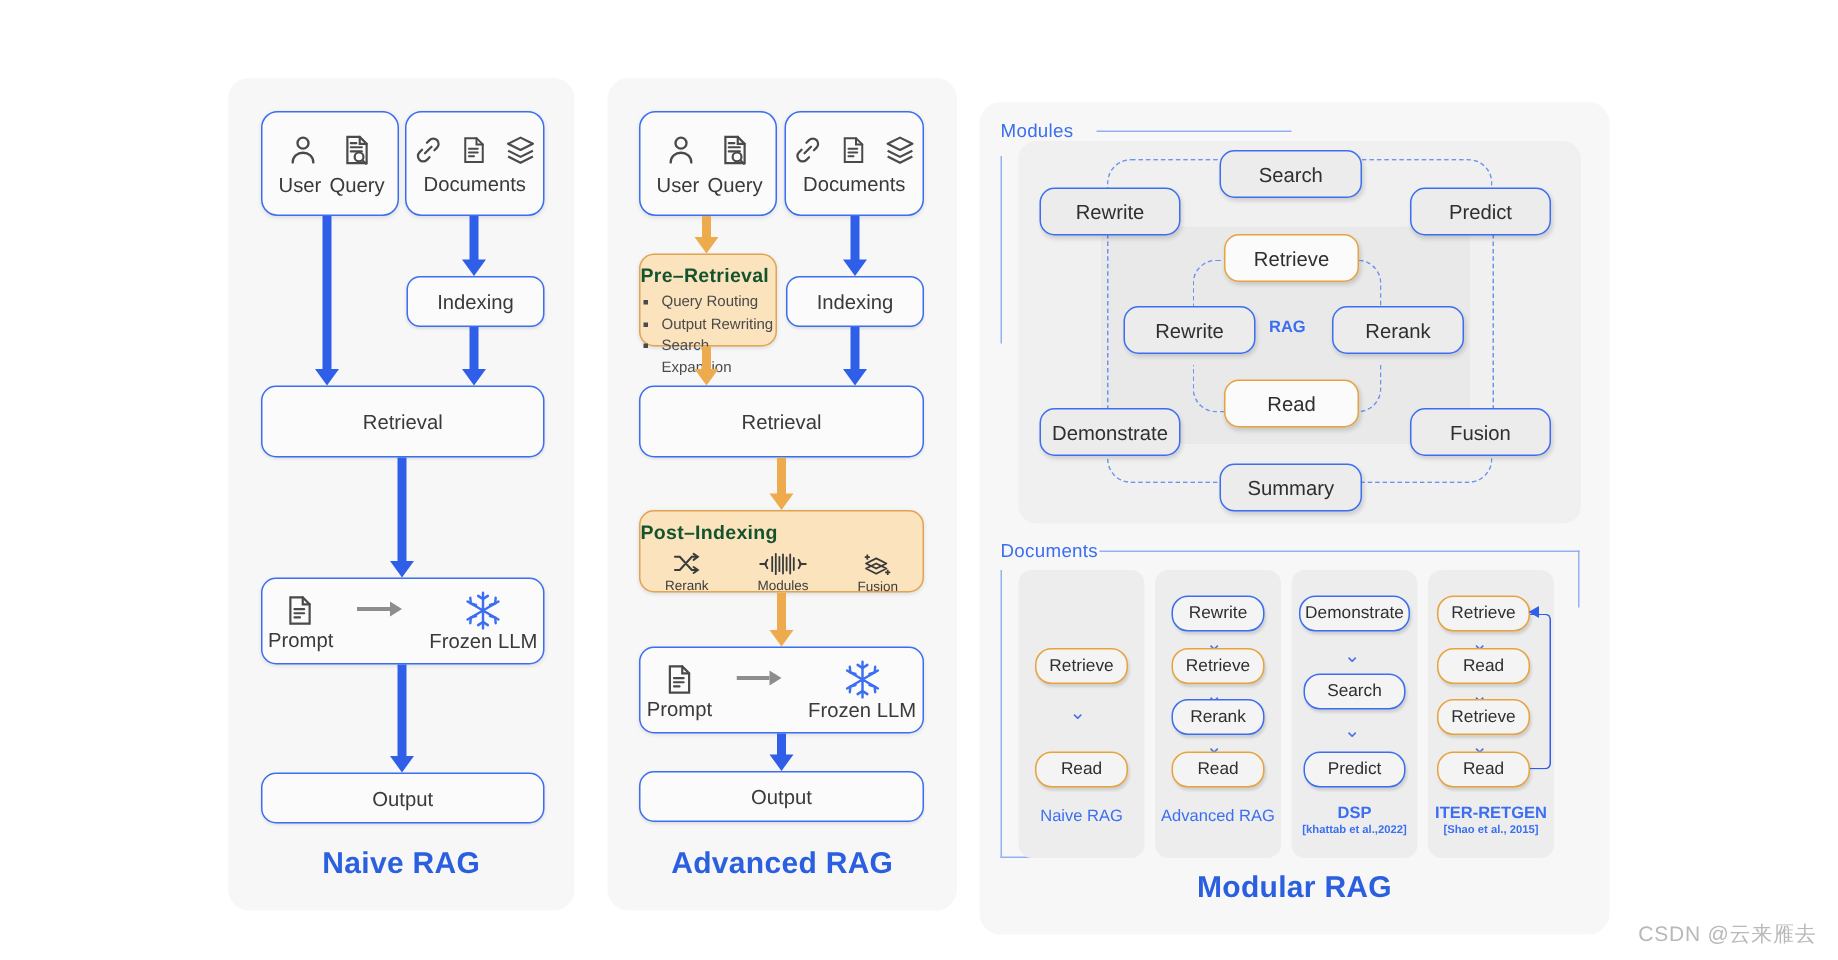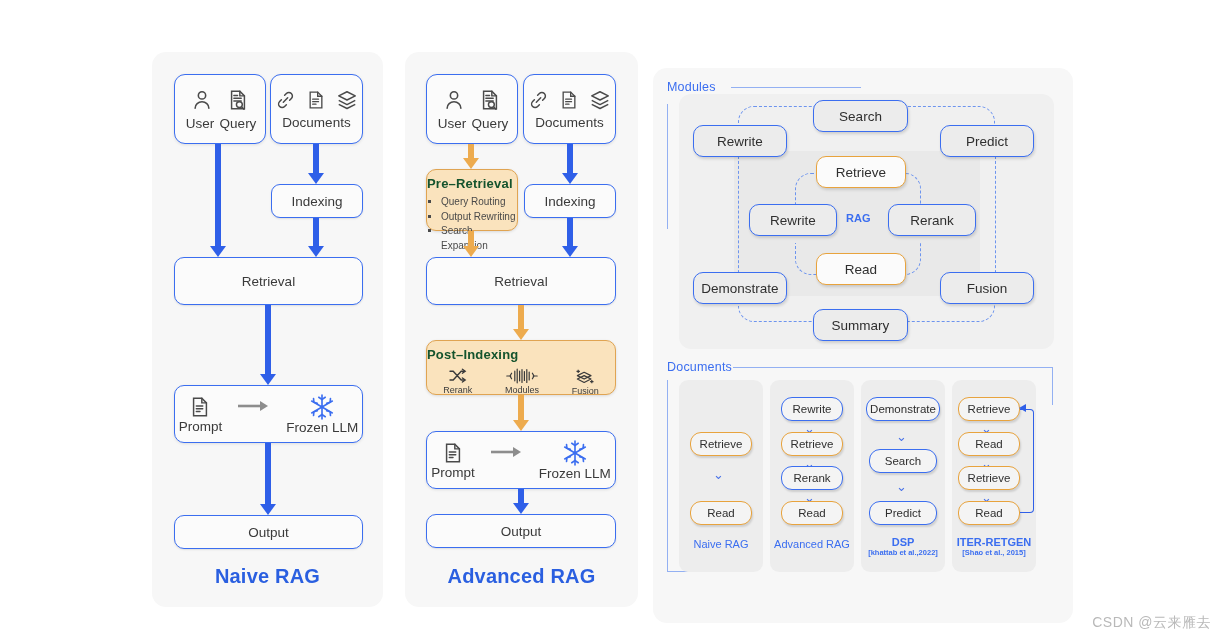--- a/index.html
+++ b/index.html
@@ -572,16 +572,17 @@
     </div>
 
     <div class="loop" style="left:367px; top:341px; width:14px; height:104px; border-top-right-radius:4px; border-bottom-right-radius:4px;"></div>
     <div class="loop-head" style="left:366px; top:336px;"></div>
 
     <div class="pat-name bold" style="left:295px; top:468px; width:92px;">
       <span>ITER-RETGEN</span>
       <span class="pat-cite">[Shao et al., 2015]</span>
     </div>
 
+    <div class="col-title" style="top:513px;">Modular RAG</div>
   </div>
 
   <div class="watermark">CSDN @云来雁去</div>
 </div>
 
 </body></html>

